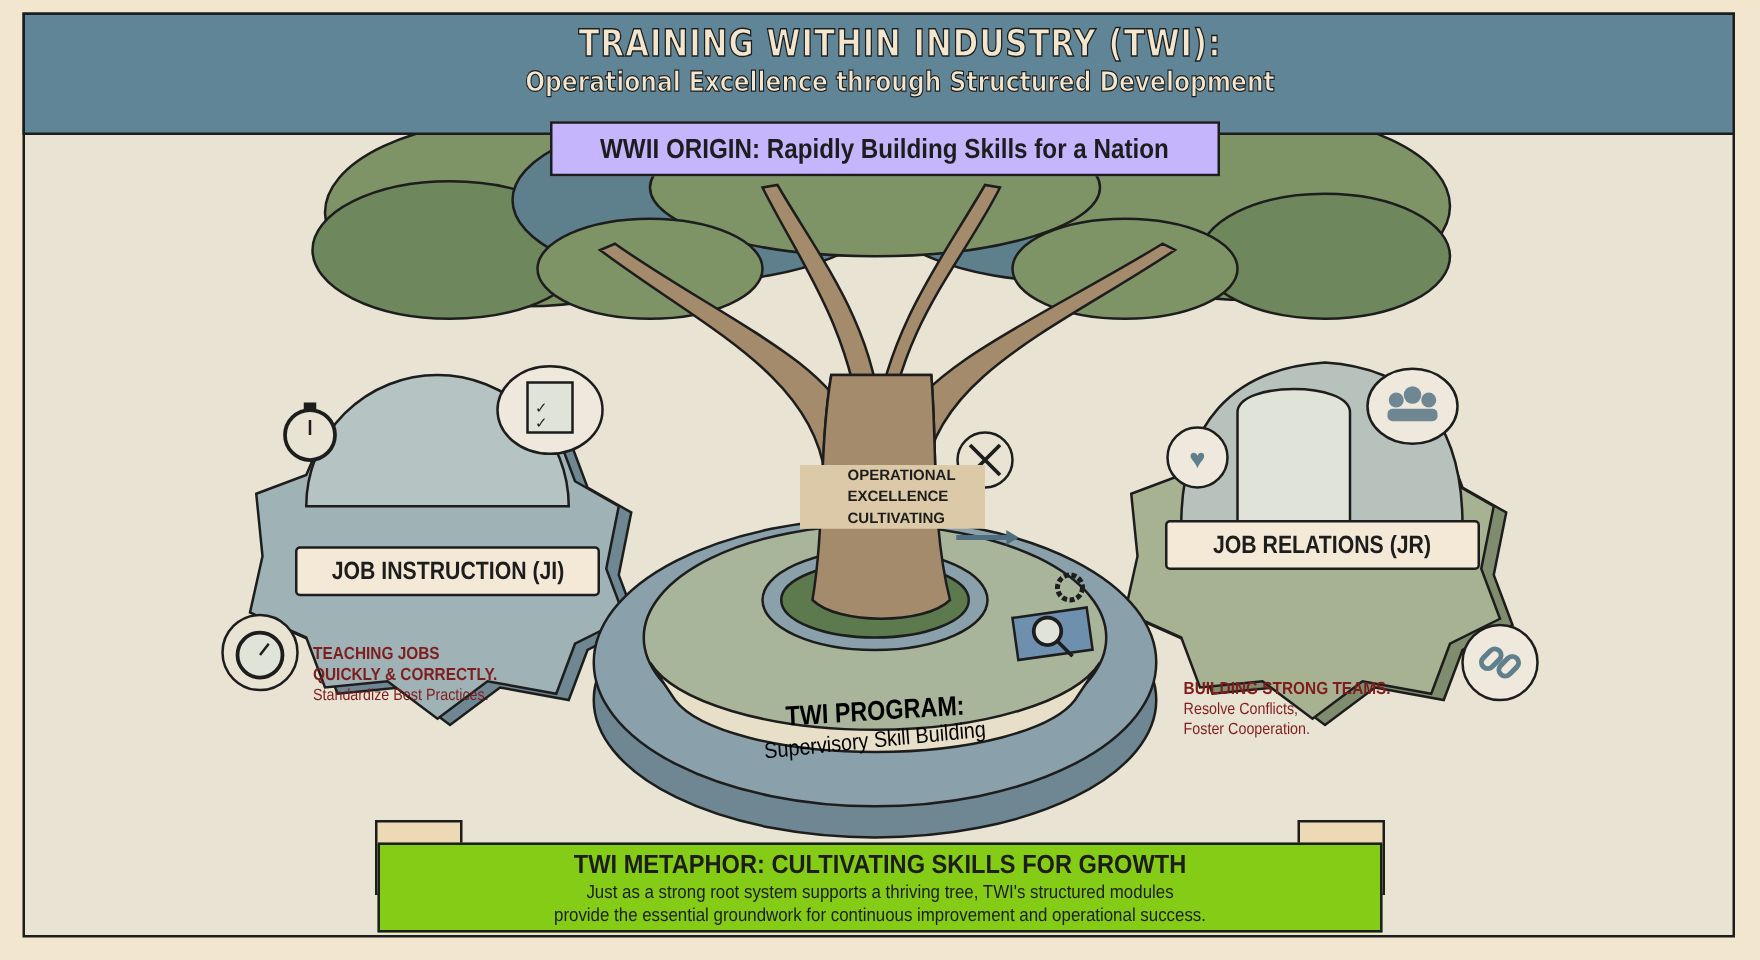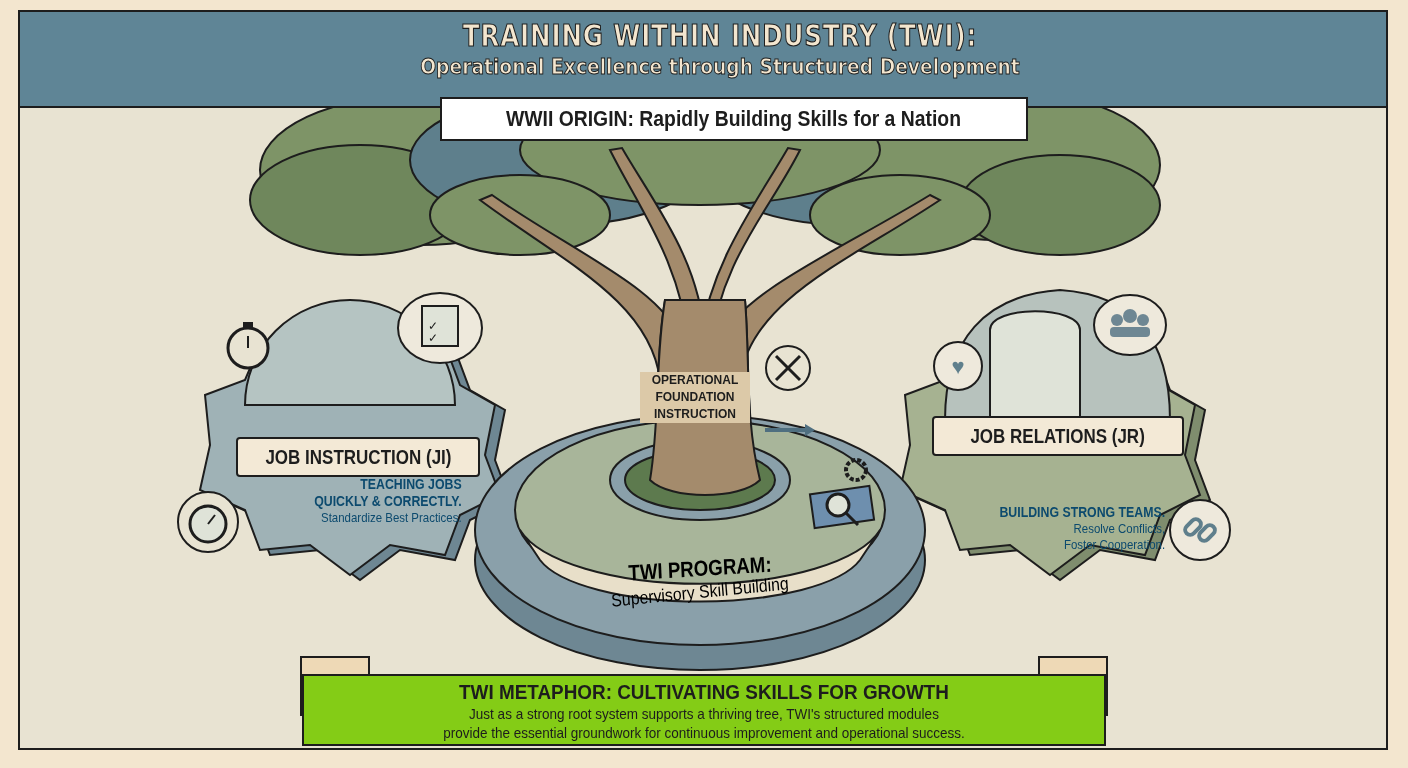--- a/index.html
+++ b/index.html
@@ -1,29 +1,29 @@
 <!DOCTYPE html>
 <html><head>
 <meta charset="utf-8">
 <style>
   html,body{margin:0;padding:0;}
   body{width:1408px;height:768px;background:#f3e6cf;position:relative;overflow:hidden;font-family:"Liberation Sans",sans-serif;}
   .frame{position:absolute;left:18px;top:10px;width:1370px;height:740px;background:#e8e3d2;border:2px solid #1d1d1d;box-sizing:border-box;}
   .header{position:absolute;left:18px;top:10px;width:1370px;height:98px;background:#5f8596;border:2px solid #1d1d1d;box-sizing:border-box;text-align:center;padding-left:34px;}
   .h-title{margin-top:6px;font-family:"DejaVu Sans",sans-serif;font-weight:bold;font-size:30px;letter-spacing:1px;color:#f3e6cf;-webkit-text-stroke:1.2px #1d1d1d;transform:scaleX(0.82);line-height:36px;}
   .h-sub{font-family:"DejaVu Sans",sans-serif;font-weight:bold;font-size:22px;color:#f3e6cf;-webkit-text-stroke:1px #1d1d1d;transform:scaleX(0.85);line-height:26px;}
-  .origin{position:absolute;left:440px;top:97px;width:588px;height:44px;background:#ffffff;border:2px solid #1d1d1d;box-sizing:border-box;display:flex;align-items:center;justify-content:center;z-index:5;}
+  .origin{position:absolute;left:440px;top:97px;width:536px;height:44px;background:#c4b5fd;border:2px solid #1d1d1d;box-sizing:border-box;display:flex;align-items:center;justify-content:center;z-index:5;}
   .origin span{font-family:"Liberation Sans",sans-serif;font-weight:bold;font-size:22px;color:#1d1d1d;transform:scaleX(0.88);white-space:nowrap;}
   svg.art{position:absolute;left:0;top:0;}
-  .lbl{position:absolute;text-align:right;color:#0c4a6e;font-family:"Liberation Sans",sans-serif;z-index:6;}
+  .lbl{position:absolute;text-align:left;color:#7f1d1d;font-family:"Liberation Sans",sans-serif;z-index:6;margin-top:38px;}
   .pill{position:absolute;background:#f3e9d6;border:2px solid #1d1d1d;border-radius:4px;display:flex;align-items:center;justify-content:center;z-index:6;}
   .pill span{font-weight:bold;font-size:20px;transform:scaleX(0.85);white-space:nowrap;color:#1d1d1d;}
   .desc1{font-weight:bold;font-size:14px;line-height:17px;transform:scaleX(0.88);}
   .desc2{font-size:13px;line-height:16px;transform:scaleX(0.88);}
-  .trunk-lbl{position:absolute;left:640px;top:372px;width:110px;text-align:center;background:#dcc9a8;font-weight:bold;font-size:12px;line-height:17px;color:#1d1d1d;z-index:6;}
+  .trunk-lbl{position:absolute;left:640px;top:372px;width:110px;background:#dcc9a8;font-weight:bold;font-size:12px;line-height:17px;color:#1d1d1d;z-index:6;padding-left:38px;}
   .twi-lbl{position:absolute;left:560px;top:556px;width:280px;text-align:center;z-index:6;}
   .twi-lbl .t1{font-weight:bold;font-size:22px;transform:scaleX(0.85) rotate(-3deg);}
   .twi-lbl .t2{font-size:18px;transform:scaleX(0.88) rotate(-5deg);}
   .banner{position:absolute;left:302px;top:674px;width:804px;height:72px;background:#84cc16;border:2px solid #1d1d1d;box-sizing:border-box;text-align:center;z-index:6;}
   .b-title{margin-top:4px;font-weight:bold;font-size:21px;line-height:24px;transform:scaleX(0.9);color:#1d1d1d;}
   .b-text{font-size:15px;line-height:19px;transform:scaleX(0.9);color:#1d1d1d;}
   .scroll-end{position:absolute;top:656px;width:70px;height:60px;background:#eed9b6;border:2px solid #1d1d1d;box-sizing:border-box;z-index:5;}
 </style>
 </head>
 <body>
@@ -131,22 +131,22 @@
   <div class="h-title">TRAINING WITHIN INDUSTRY (TWI):</div>
   <div class="h-sub">Operational Excellence through Structured Development</div>
 </div>
 
 <div class="origin">
   <span>WWII ORIGIN: Rapidly Building Skills for a Nation</span>
 </div>
 
 <div class="trunk-lbl">
   <div>OPERATIONAL</div>
-  <div>FOUNDATION</div>
-  <div>INSTRUCTION</div>
+  <div>EXCELLENCE</div>
+  <div>CULTIVATING</div>
 </div>
 
 <div class="pill" style="left:236px;top:437px;width:240px;height:36px;">
   <span>JOB INSTRUCTION (JI)</span>
 </div>
 <div class="lbl" style="left:236px;top:476px;width:240px;">
   <div class="desc1">TEACHING JOBS</div>
   <div class="desc1">QUICKLY &amp; CORRECTLY.</div>
   <div class="desc2">Standardize Best Practices.</div>
 </div>

